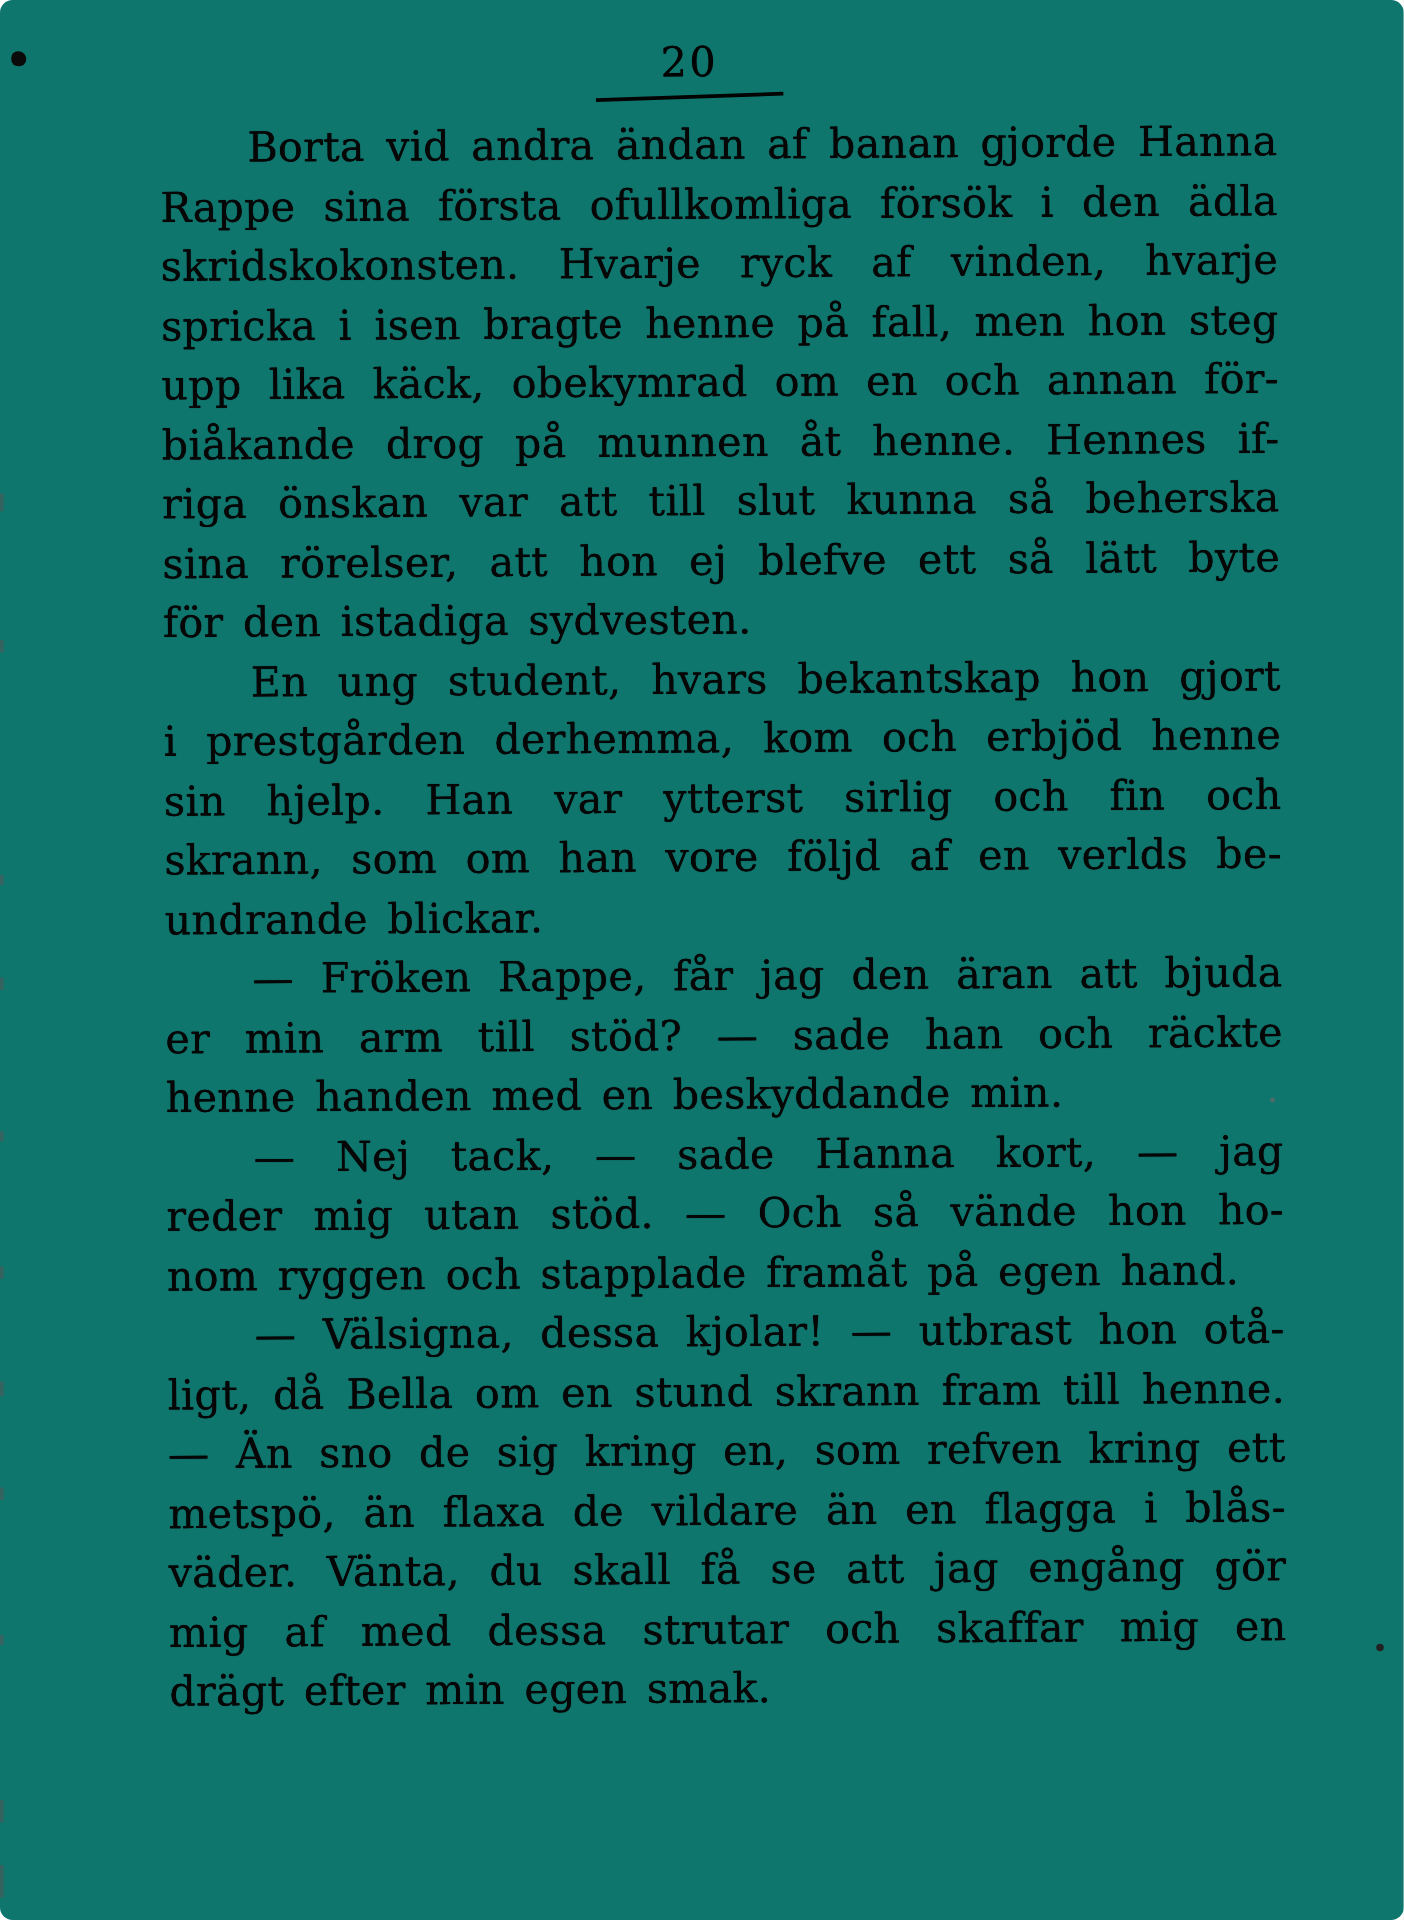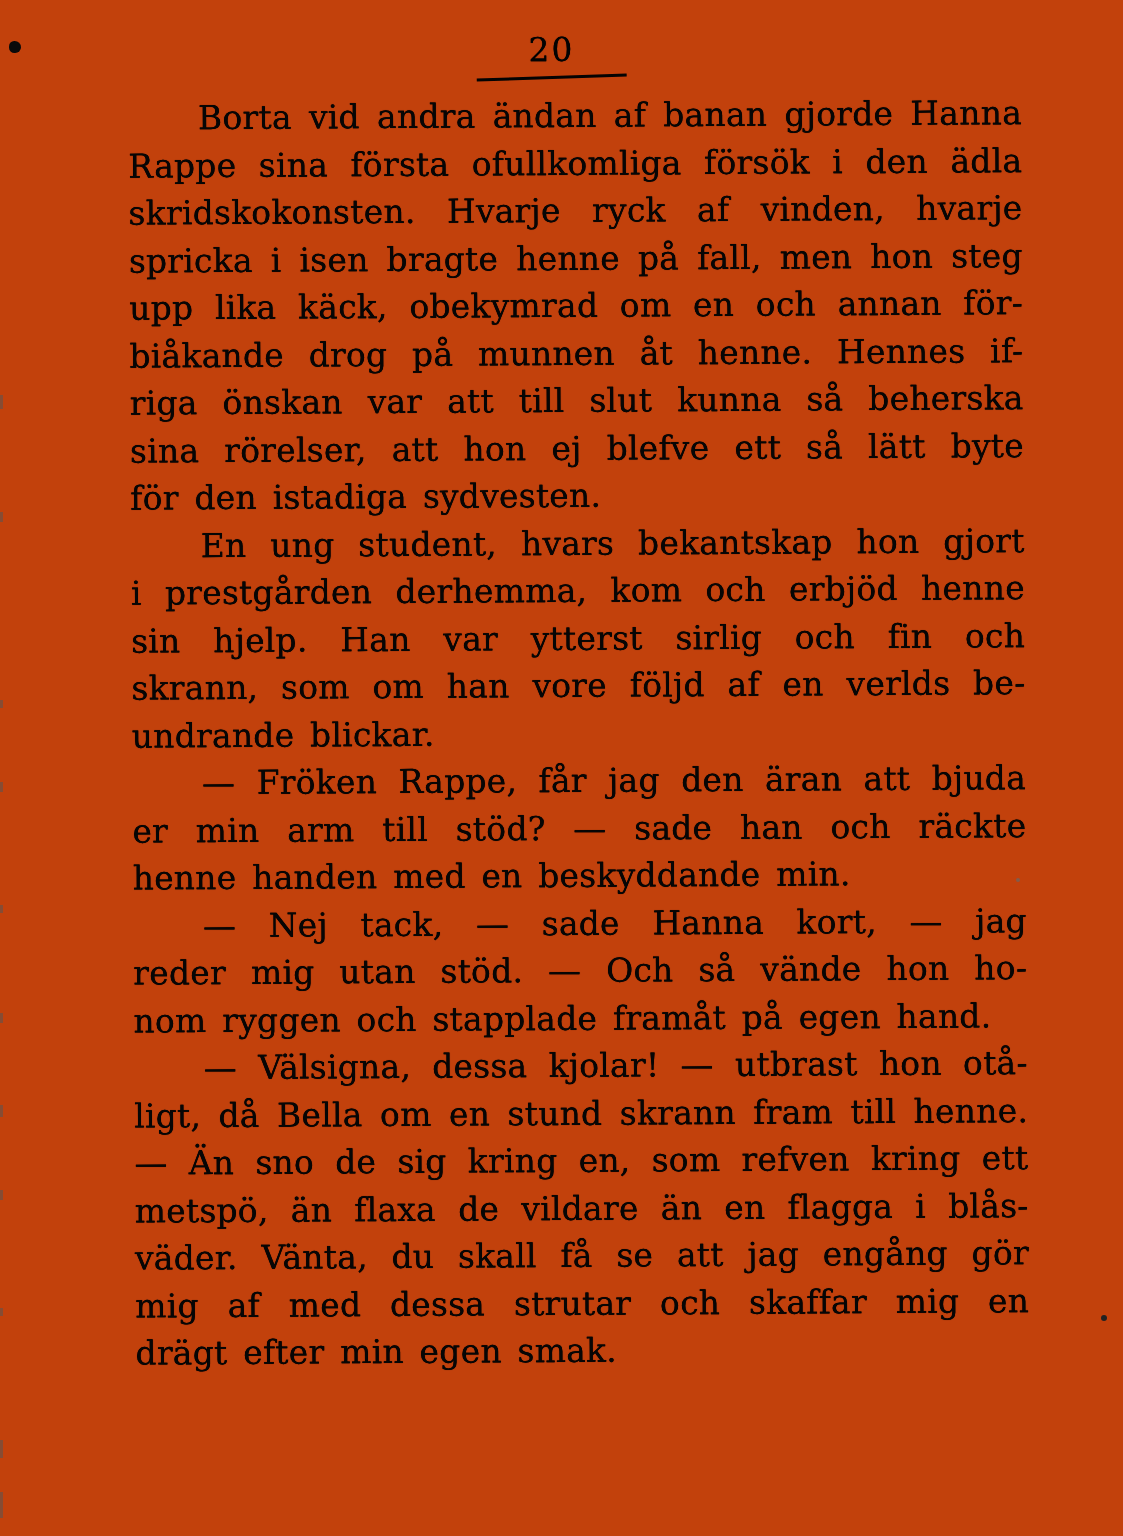--- a/index.html
+++ b/index.html
@@ -11,21 +11,22 @@
     width: 1123px;
     height: 1536px;
     position: relative;
     overflow: hidden;
     font-family: "DejaVu Serif", "Liberation Serif", serif;
     color: #141414;
   }
   .scan-page {
     position: absolute;
     inset: 0;
-    background: #c2410c;
+    background: #0f766e;
+    border-radius: 10px;
   }
   .content {
     position: absolute;
     inset: 0;
     transform: rotate(-0.35deg);
     transform-origin: 50% 40%;
     filter: contrast(1.12);
   }
   
   .pagenum-wrap {

